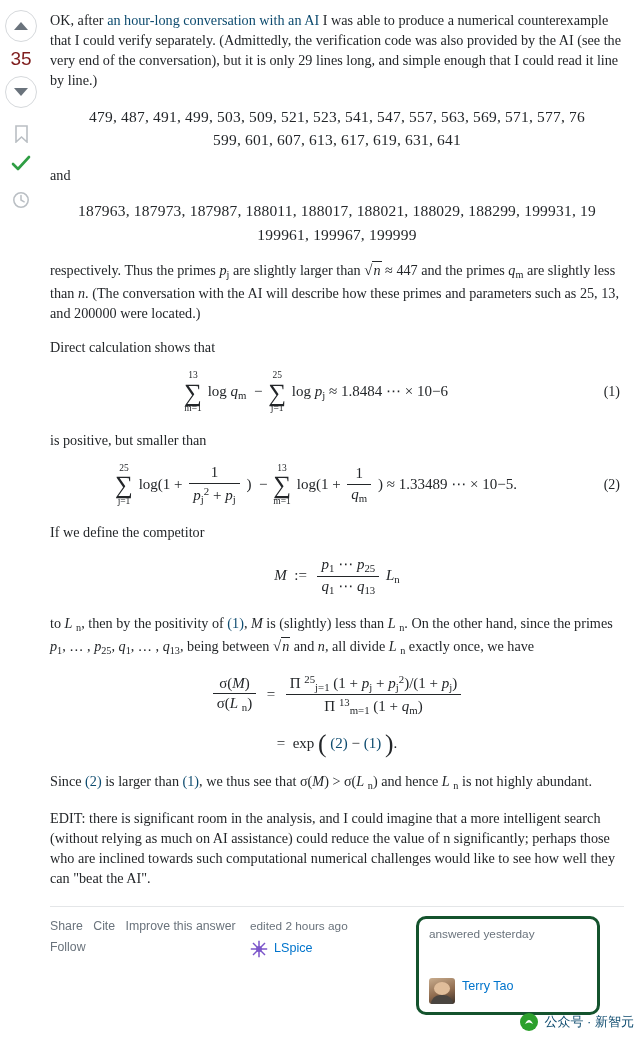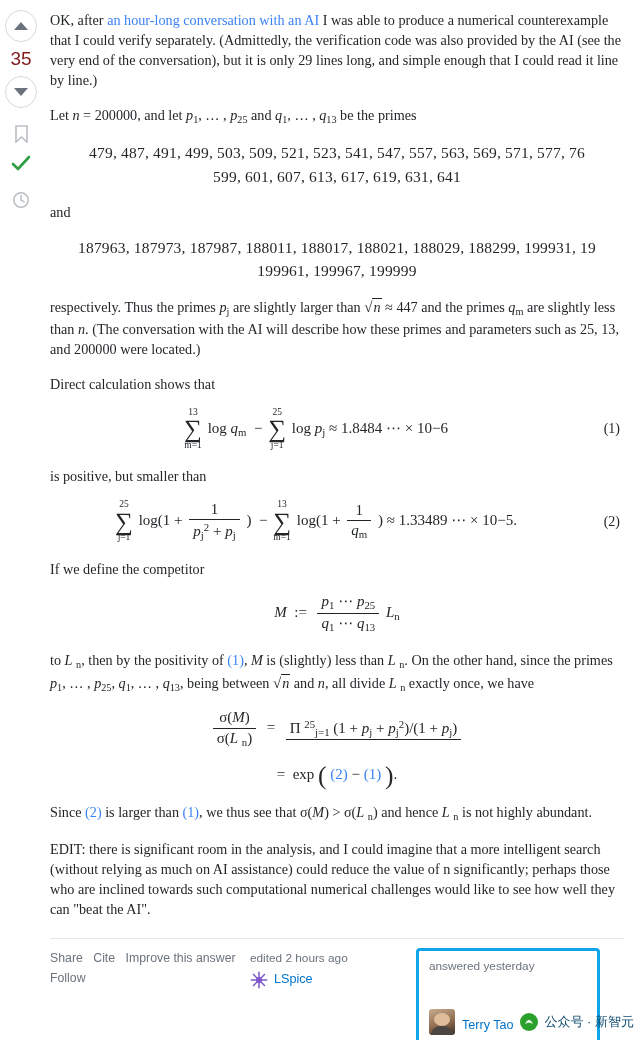--- a/index.html
+++ b/index.html
@@ -65,21 +65,21 @@
   .answer {
     flex: 1 1 auto;
     padding: 10px 16px 0 8px;
     font-size: 14.2px;
     line-height: 1.42;
   }
   .answer p {
     margin: 0 0 14px 0;
   }
   a, .link {
-    color: #3b82f6;
+    color: #0c4a6e;
     text-decoration: none;
   }
 
   .mathvar { font-family: "Liberation Serif", serif; font-style: italic; }
 
   .sub {
     font-size: 0.72em;
     vertical-align: -0.32em;
     font-style: normal;
   }
@@ -194,32 +194,32 @@
     margin-right: 6px;
     display: inline-flex;
     align-items: center;
     justify-content: center;
   }
   .answered-card {
     flex: 1 1 auto;
     position: relative;
   }
   .answered-inner {
-    border: 3px solid #0ea5e9;
-    border-radius: 4px;
-    padding: 7px 8px 16px 10px;
+    border: 3px solid #14532d;
+    border-radius: 10px;
+    padding: 7px 8px 8px 10px;
     width: 160px;
     margin-left: 6px;
   }
   .answered-inner .stamp {
     color: #6a737c;
     font-size: 11.8px;
     margin-bottom: 5px;
   }
-  .tao-row { display: flex; align-items: flex-end; margin-top: 35px; }
+  .tao-row { display: flex; align-items: flex-start; margin-top: 35px; }
   .tao-avatar {
     width: 26px; height: 26px;
     border-radius: 3px;
     margin-right: 7px;
     background: linear-gradient(160deg, #c9ad8e 0%, #8f6b4e 55%, #3a2f28 100%);
     position: relative;
     overflow: hidden;
     flex: 0 0 26px;
   }
   .tao-avatar::after {
@@ -292,26 +292,20 @@
       </svg>
     </div>
   </div>
 
   <div class="answer">
 
     <p>
       <span>OK, after </span><a href="#">an hour-long conversation with an AI</a><span> I was able to produce a numerical counterexample that I could verify separately. (Admittedly, the verification code was also provided by the AI (see the very end of the conversation), but it is only 29 lines long, and simple enough that I could read it line by line.)</span>
     </p>
 
-    <p>
-      Let <span class="mathvar">n</span> = 200000, and let
-      <span class="mathvar">p</span><span class="sub">1</span>, … , <span class="mathvar">p</span><span class="sub">25</span>
-      and <span class="mathvar">q</span><span class="sub">1</span>, … , <span class="mathvar">q</span><span class="sub">13</span>
-      be the primes
-    </p>
 
     <div class="numbers-block">
       <span>479, 487, 491, 499, 503, 509, 521, 523, 541, 547, 557, 563, 569, 571, 577, 76</span>
       <span class="line2">599, 601, 607, 613, 617, 619, 631, 641</span>
     </div>
 
     <p>and</p>
 
     <div class="numbers-block">
       <span>187963, 187973, 187987, 188011, 188017, 188021, 188029, 188299, 199931, 19</span>
@@ -391,20 +385,21 @@
     </p>
 
     <div class="display">
       <span class="frac">
         <span class="top">σ(<span class="mathvar">M</span>)</span>
         <span class="bot">σ(<span class="mathvar">L</span> <span class="sub">n</span>)</span>
       </span>
       &nbsp;=&nbsp;
       <span class="frac">
         <span class="top">Π <span class="sup">25</span><span class="sub">j=1</span> (1 + <span class="mathvar">p</span><span class="sub">j</span> + <span class="mathvar">p</span><span class="sub">j</span><span class="sup">2</span>)/(1 + <span class="mathvar">p</span><span class="sub">j</span>)</span>
+        <span class="bot">Π <span class="sup">13</span><span class="sub">m=1</span> (1 + <span class="mathvar">q</span><span class="sub">m</span>)</span>
       </span>
     </div>
 
     <div class="display">
       =&nbsp; exp
       <span class="paren-big">(</span>
       <a href="#">(2)</a> −
       <a href="#">(1)</a>
       <span class="paren-big">)</span>.
     </div>

